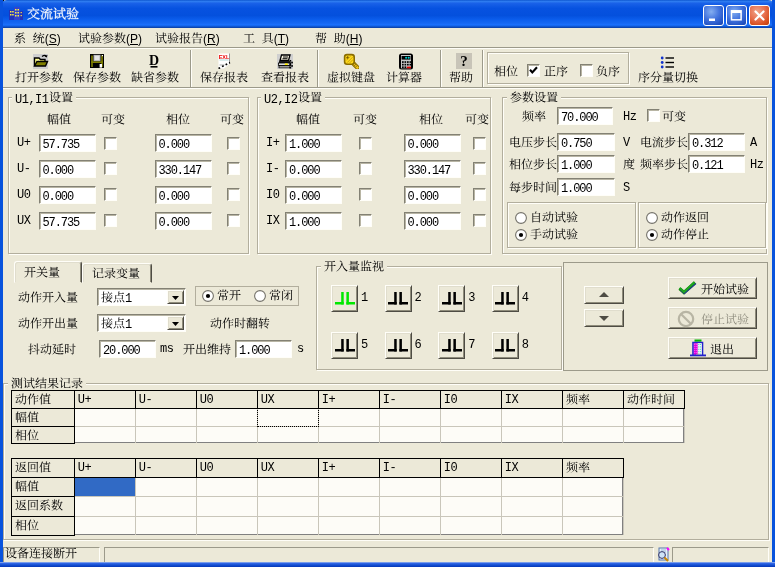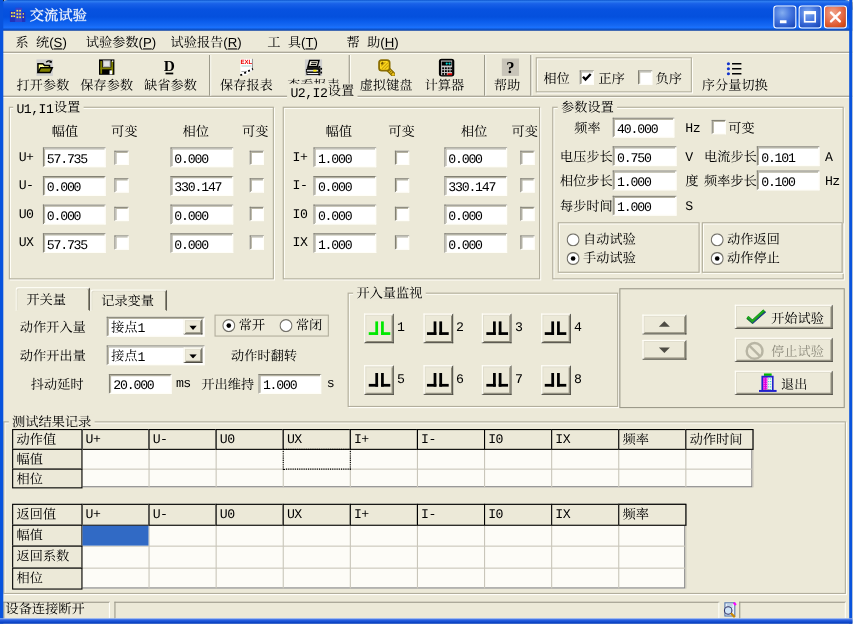--- a/index.html
+++ b/index.html
@@ -348,21 +348,21 @@
 <div class="lab mono" style="left:17px;top:214.7px">UX</div>
 <div class="fld" style="left:38.5px;top:211.7px;width:57px;height:18px">
       <div class="tx">57.735</div>
     </div>
 <div class="cb" style="left:104px;top:214.2px"></div>
 <div class="fld" style="left:154.5px;top:211.7px;width:57px;height:18px">
       <div class="tx">0.000</div>
     </div>
 <div class="cb" style="left:227px;top:214.2px"></div>
 <div class="gb" style="left:257px;top:97px;width:234px;height:157px"></div>
-<div class="gblab" style="left:261px;top:76px"><span class="mono">U2,I2</span><svg class="zh" width="24" height="12" viewBox="0 0 2000 1000">
+<div class="gblab" style="left:261px;top:91px"><span class="mono">U2,I2</span><svg class="zh" width="24" height="12" viewBox="0 0 2000 1000">
         <g>
           <use href="#u8BBE" x="0"></use>
           <use href="#u7F6E" x="1000"></use>
         </g>
       </svg></div>
 <div class="lab" style="left:296px;top:113px;"><svg class="zh" width="24" height="12" viewBox="0 0 2000 1000">
         <g>
           <use href="#u5E45" x="0"></use>
           <use href="#u503C" x="1000"></use>
         </g>
@@ -430,21 +430,21 @@
           <use href="#u7F6E" x="3000"></use>
         </g>
       </svg></div>
 <div class="lab" style="left:522px;top:110px;"><svg class="zh" width="24" height="12" viewBox="0 0 2000 1000">
         <g>
           <use href="#u9891" x="0"></use>
           <use href="#u7387" x="1000"></use>
         </g>
       </svg></div>
 <div class="fld" style="left:557px;top:107px;width:56px;height:18px">
-      <div class="tx">40.000</div>
+      <div class="tx">70.000</div>
     </div>
 <div class="lab mono" style="left:623px;top:111px">Hz</div>
 <div class="cb" style="left:647px;top:109px"></div>
 <div class="lab" style="left:662px;top:110px;"><svg class="zh" width="24" height="12" viewBox="0 0 2000 1000">
         <g>
           <use href="#u53EF" x="0"></use>
           <use href="#u53D8" x="1000"></use>
         </g>
       </svg></div>
 <div class="lab" style="left:509px;top:135.5px;"><svg class="zh" width="48" height="12" viewBox="0 0 4000 1000">
@@ -461,21 +461,21 @@
 <div class="lab mono" style="left:623px;top:136.5px">V</div>
 <div class="lab" style="left:640px;top:135.5px;"><svg class="zh" width="48" height="12" viewBox="0 0 4000 1000">
         <g>
           <use href="#u7535" x="0"></use>
           <use href="#u6D41" x="1000"></use>
           <use href="#u6B65" x="2000"></use>
           <use href="#u957F" x="3000"></use>
         </g>
       </svg></div>
 <div class="fld" style="left:688px;top:132.5px;width:57px;height:18px">
-      <div class="tx">0.101</div>
+      <div class="tx">0.312</div>
     </div>
 <div class="lab mono" style="left:750px;top:136.5px">A</div>
 <div class="lab" style="left:509px;top:158px;"><svg class="zh" width="48" height="12" viewBox="0 0 4000 1000">
         <g>
           <use href="#u76F8" x="0"></use>
           <use href="#u4F4D" x="1000"></use>
           <use href="#u6B65" x="2000"></use>
           <use href="#u957F" x="3000"></use>
         </g>
       </svg></div>
@@ -489,21 +489,21 @@
       </svg></div>
 <div class="lab" style="left:640px;top:158px;"><svg class="zh" width="48" height="12" viewBox="0 0 4000 1000">
         <g>
           <use href="#u9891" x="0"></use>
           <use href="#u7387" x="1000"></use>
           <use href="#u6B65" x="2000"></use>
           <use href="#u957F" x="3000"></use>
         </g>
       </svg></div>
 <div class="fld" style="left:688px;top:155px;width:57px;height:18px">
-      <div class="tx">0.100</div>
+      <div class="tx">0.121</div>
     </div>
 <div class="lab mono" style="left:750px;top:159px">Hz</div>
 <div class="lab" style="left:509px;top:180.5px;"><svg class="zh" width="48" height="12" viewBox="0 0 4000 1000">
         <g>
           <use href="#u6BCF" x="0"></use>
           <use href="#u6B65" x="1000"></use>
           <use href="#u65F6" x="2000"></use>
           <use href="#u95F4" x="3000"></use>
         </g>
       </svg></div>

